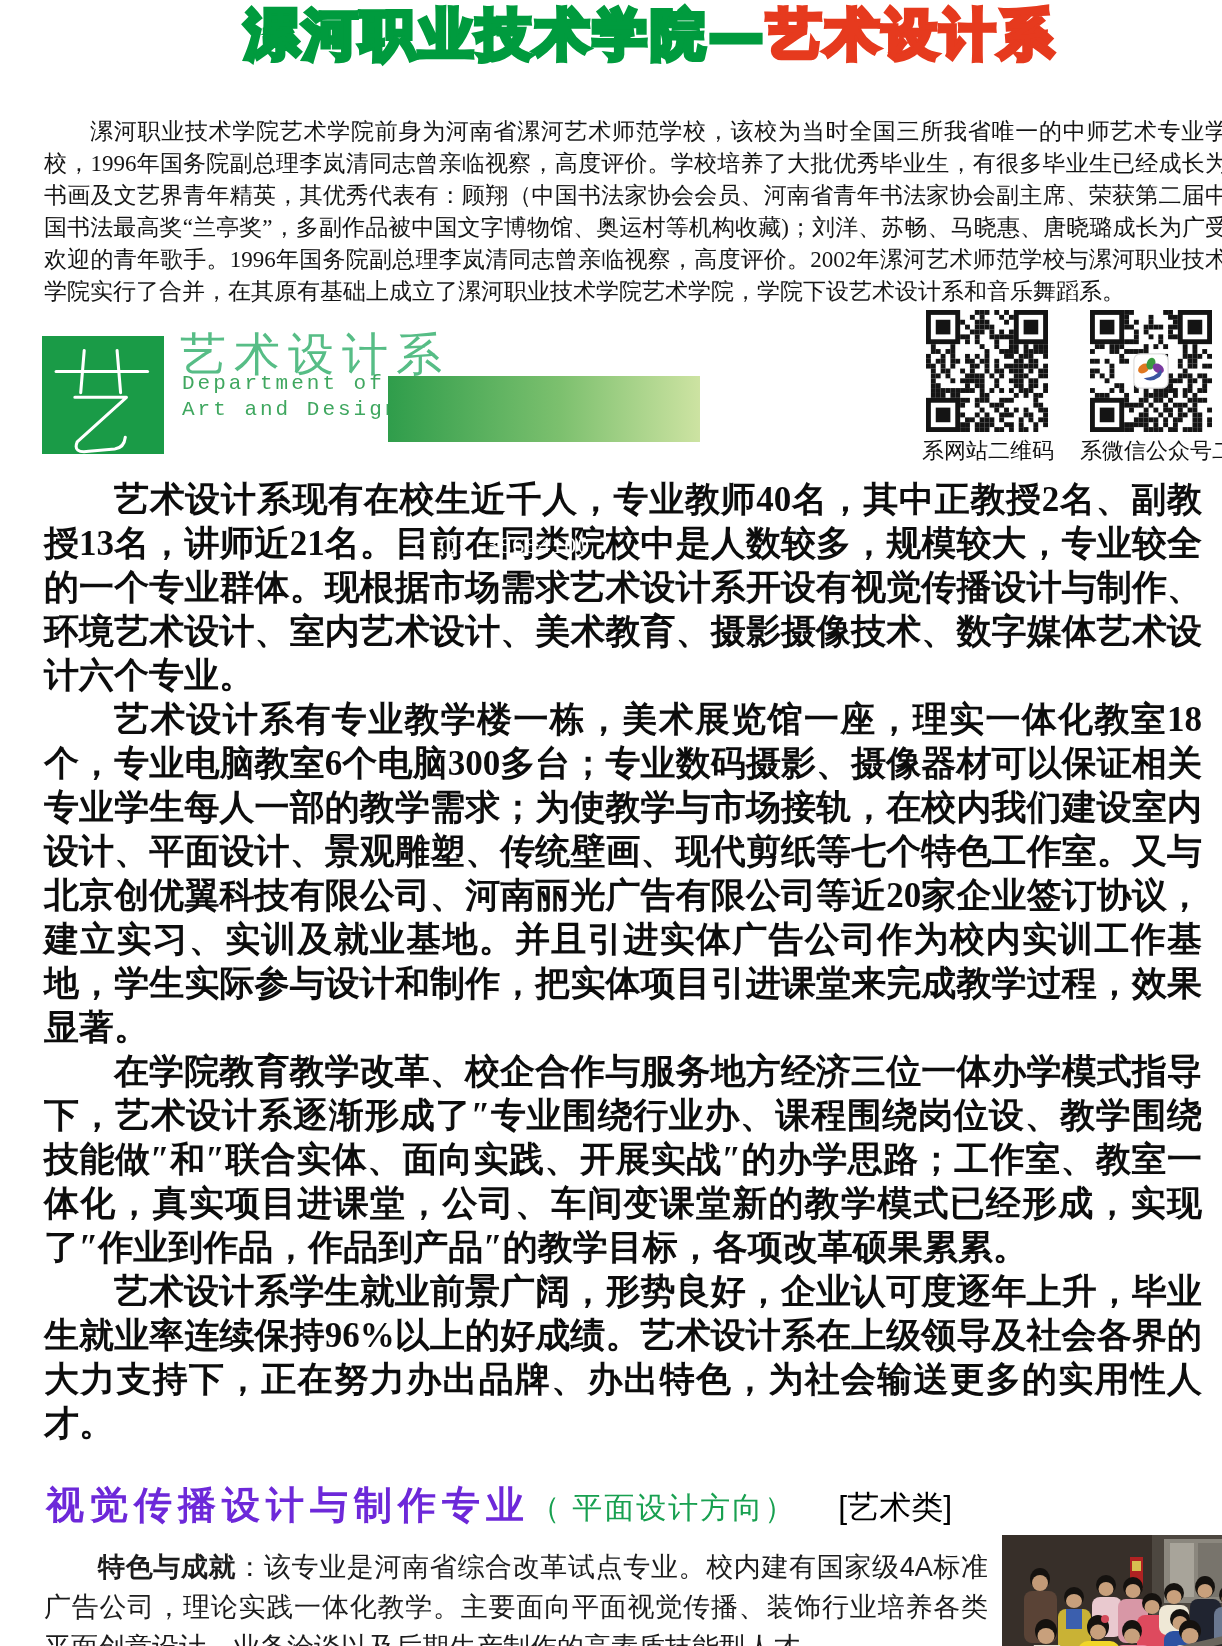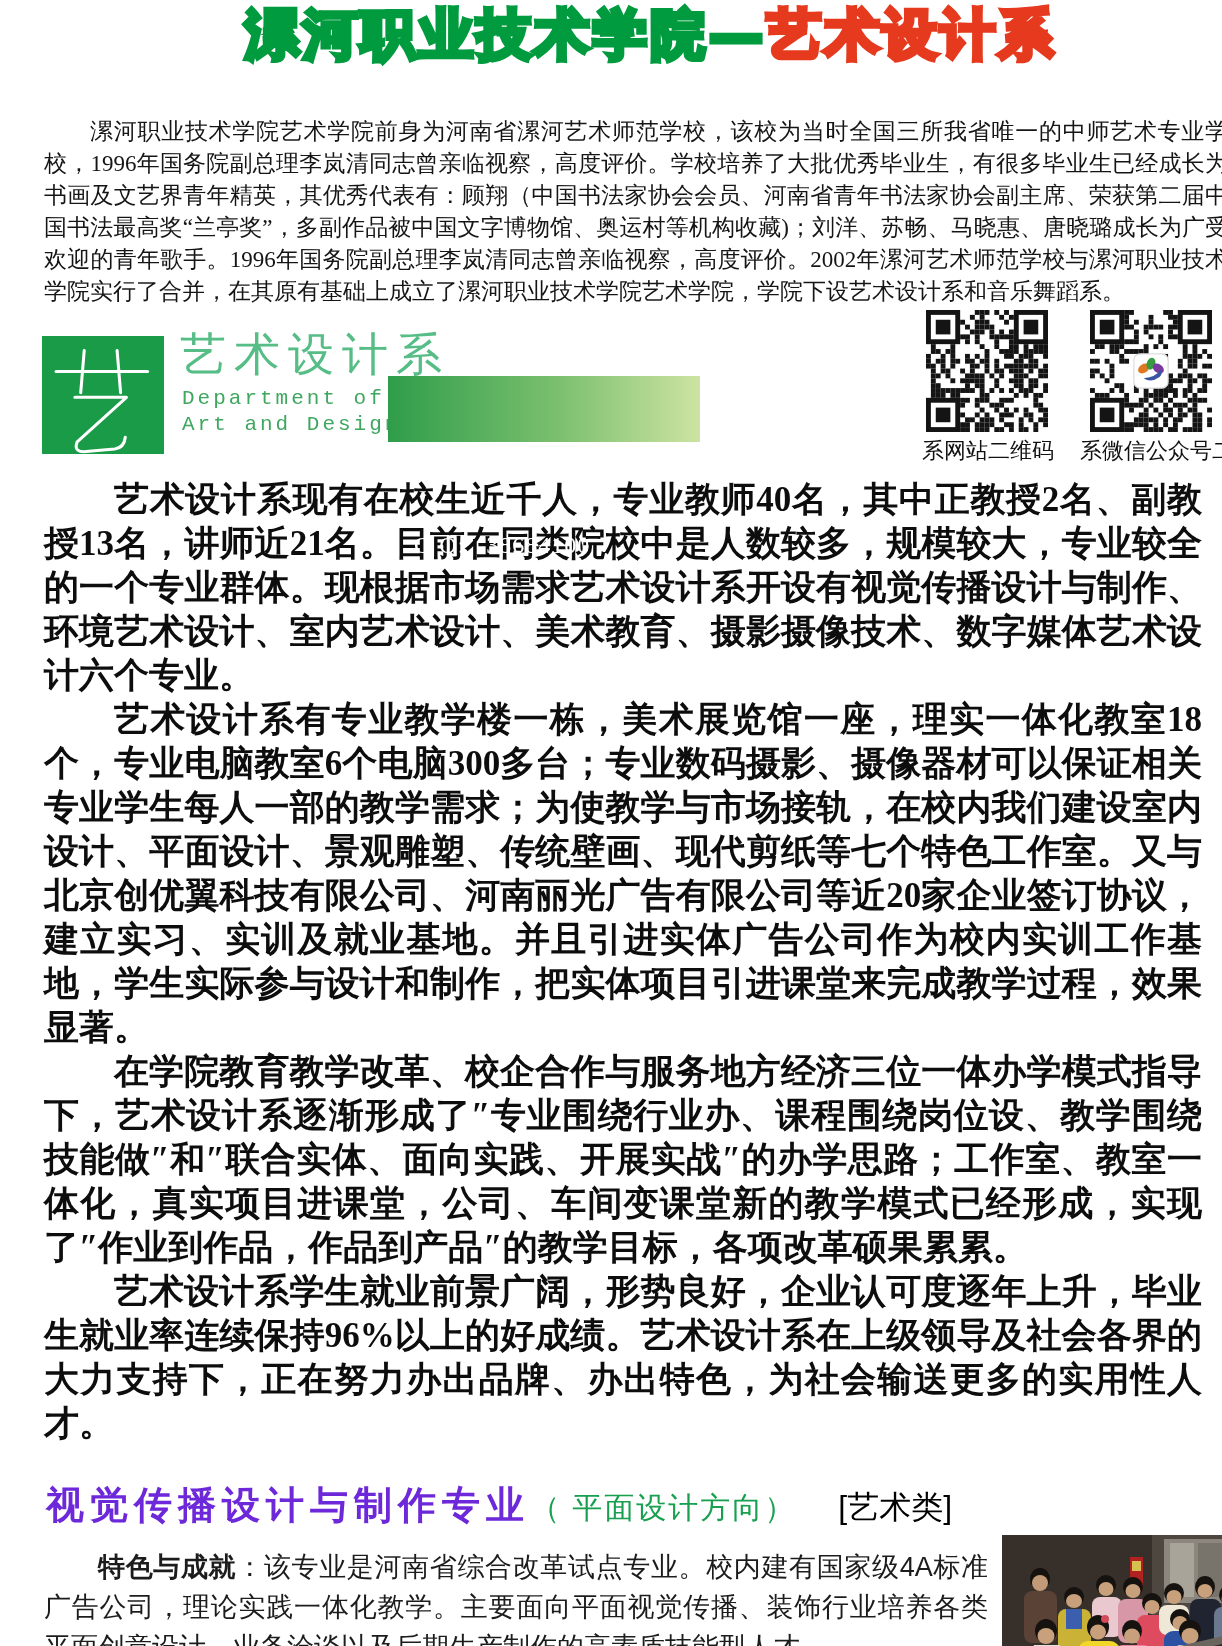--- a/index.html
+++ b/index.html
@@ -36,21 +36,21 @@
     position:absolute;left:2px;top:2px;width:122px;height:118px;
     background:#1a9b47;
   }
   .logo-square svg{display:block;width:100%;height:100%;}
   .logo-cn{
     position:absolute;left:140px;top:-4px;
     font-size:46px;line-height:50px;color:#57bd86;
     font-weight:300;letter-spacing:8px;white-space:nowrap;
   }
   .logo-en{
-    position:absolute;left:142px;top:52px;
+    position:absolute;left:142px;top:37px;
     font-family:"Liberation Mono","DejaVu Sans Mono",monospace;
     font-size:21px;line-height:26px;color:#3fa75f;
     letter-spacing:3px;white-space:nowrap;
   }
   .contact-bar{
     position:absolute;left:348px;top:42px;width:312px;height:66px;
     background:linear-gradient(90deg,#2f9d4b 0%,#7cc06e 55%,#cde3a2 100%);
     color:#fff;white-space:pre;
     font-size:24px;line-height:30px;
     padding:4px 0 0 26px;box-sizing:border-box;

